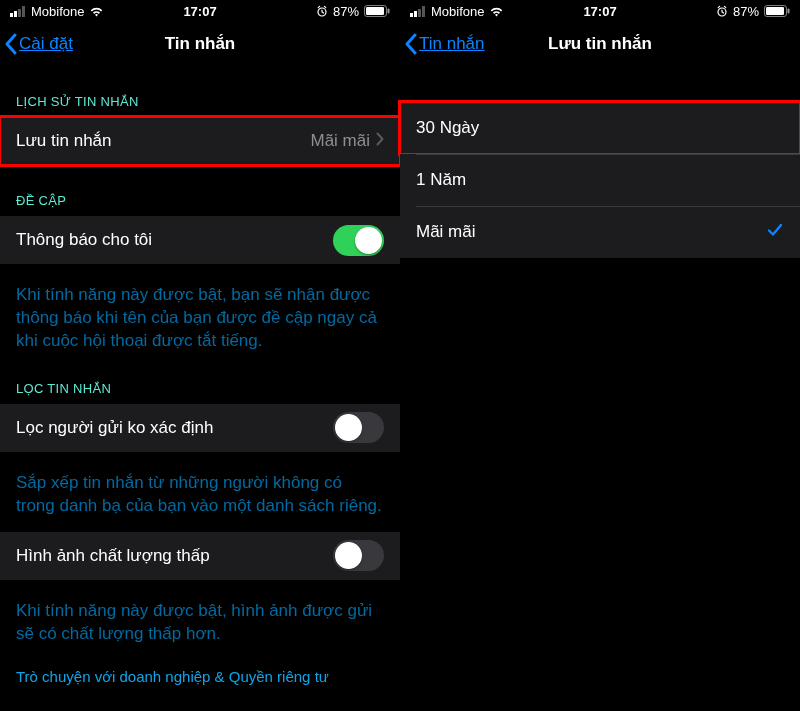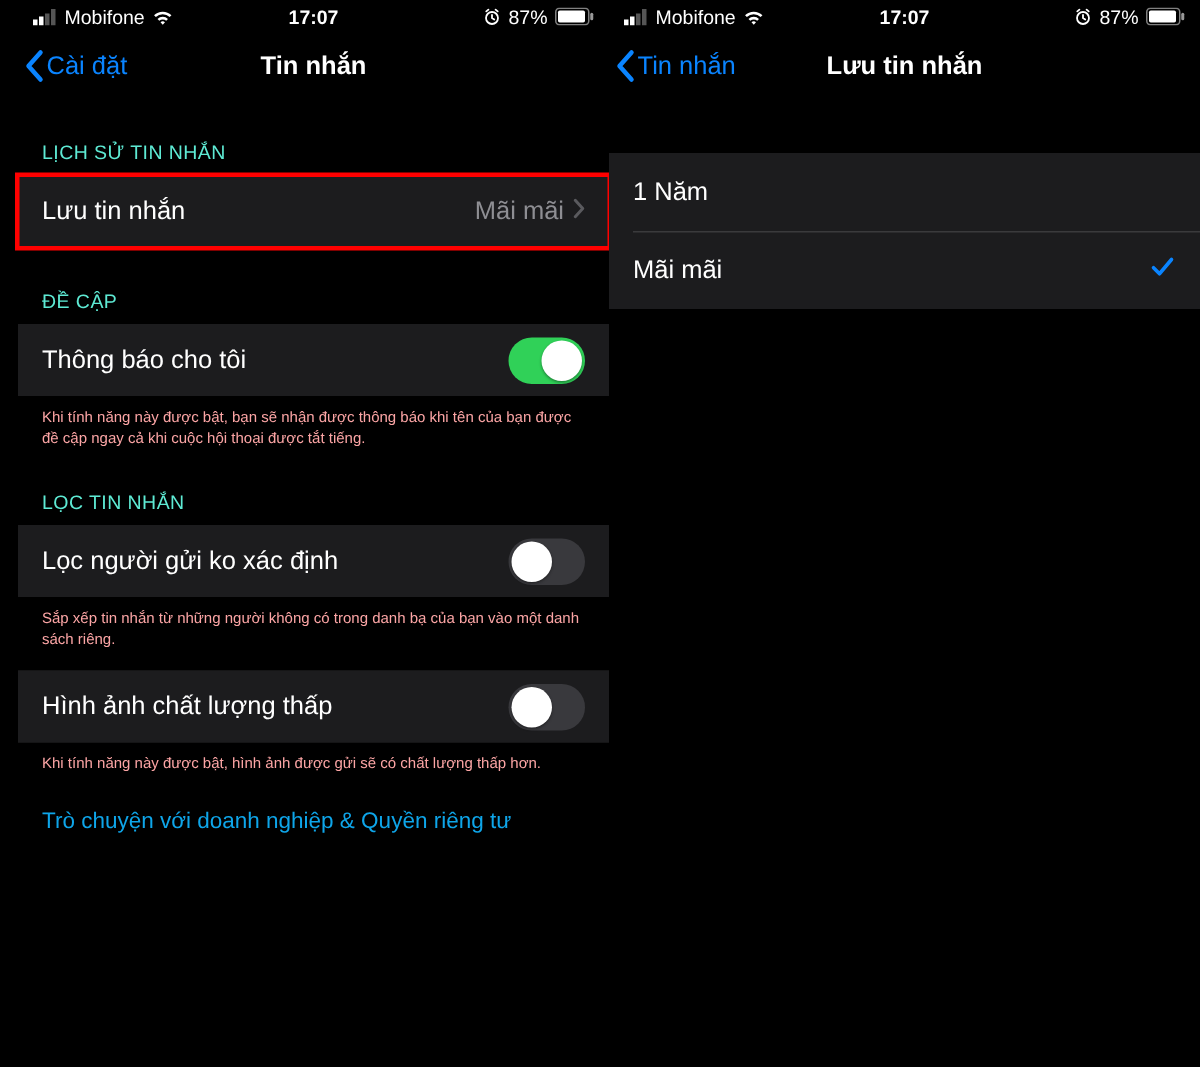--- a/index.html
+++ b/index.html
@@ -1,37 +1,37 @@
 <!DOCTYPE html>
 <html><head>
 <meta charset="utf-8">
 <style>
   * { box-sizing: border-box; margin: 0; padding: 0; }
   html, body { width: 800px; height: 711px; overflow: hidden; font-family: -apple-system, "Helvetica Neue", Arial, sans-serif; background:#000; }
-  .container { display:flex; width:800px; height:711px; background:#000;padding-left:12px; }
+  .container { display:flex; width:800px; height:711px; background:#000; }
   .phone { width:400px; height:711px; background:#000; position:relative; color:#fff; }
   
   .statusbar { display:flex; align-items:center; justify-content:space-between; height:22px; padding:0 10px; font-size:13px; font-weight:500; }
   .sb-left, .sb-center, .sb-right { display:flex; align-items:center; gap:5px; }
   .sb-center { position:absolute; left:50%; transform:translateX(-50%); font-weight:600; }
   .sig-icon svg, .wifi-icon svg, .batt-icon svg, .alarm-icon svg { display:block; }
   
   .navbar { position:relative; height:44px; display:flex; align-items:center; }
-  .back { display:flex; align-items:center; color:#0a84ff; font-size:17px; padding-left:4px; cursor:pointer; }
+  .back { display:flex; align-items:center; color:#0a84ff; font-size:17px; padding-left:4px; cursor:pointer;text-decoration:underline; }
   .back svg { margin-right:2px; }
   .nav-title { position:absolute; left:50%; transform:translateX(-50%); color:#fff; font-size:17px; font-weight:600; }
   
   .section-header { color:#5eead4; font-size:13px; letter-spacing:0.3px; padding:28px 16px 8px 16px; text-transform:uppercase; }
   
   .cell-group { background:#1c1c1e; }
   .cell { display:flex; align-items:center; justify-content:space-between; min-height:48px; padding:0 16px; background:#1c1c1e; position:relative; }
   .cell-label { color:#fff; font-size:17px; }
   .cell-value { color:#8e8e93; font-size:17px; display:flex; align-items:center; gap:6px; }
   .chevron { color:#5a5a5e; }
-  .footer-text { color:#fca5a5; font-size:10px; line-height:1.35; padding:8px 16px 0 16px; }
+  .footer-text { color:#0369a1; font-size:17px; line-height:1.35; padding:8px 16px 0 16px;margin-top:12px; }
   .link-row { color:#0ea5e9; font-size:15px; padding:22px 16px 0 16px; cursor:pointer; }
   
   .toggle { width:51px; height:31px; border-radius:16px; position:relative; background:#39393d; }
   .toggle .knob { position:absolute; top:2px; left:2px; width:27px; height:27px; border-radius:50%; background:#fff; box-shadow:0 1px 2px rgba(0,0,0,.4); transition:left .15s; }
   .toggle.on { background:#30d158; }
   .toggle.on .knob { left:22px; }
   
   .highlight { outline:3px solid #ff0000; outline-offset:-1px; }
   
   .option-cell { display:flex; align-items:center; justify-content:space-between; min-height:52px; padding:0 16px; background:#1c1c1e; position:relative; }
@@ -190,20 +190,23 @@
             <path d="M11 2 L3 11 L11 20" stroke="#0a84ff" stroke-width="3" fill="none" stroke-linecap="round" stroke-linejoin="round"></path>
           </svg>
         <span>Tin nhắn</span>
       </div>
       <div class="nav-title">Lưu tin nhắn</div>
     </div>
 
     <div class="right-gap"></div>
 
     <div class="cell-group">
+      <div class="option-cell highlight">
+        <span class="cell-label">30 Ngày</span>
+      </div>
       <div class="option-cell">
         <span class="cell-label">1 Năm</span>
       </div>
       <div class="option-cell">
         <span class="cell-label">Mãi mãi</span>
         <span class="check">
           <svg width="18" height="18" viewBox="0 0 18 18">
               <path d="M3 9.5 L7 13.5 L15 4" stroke="#0a84ff" stroke-width="2.4" fill="none" stroke-linecap="round" stroke-linejoin="round"></path>
             </svg>
         </span>

